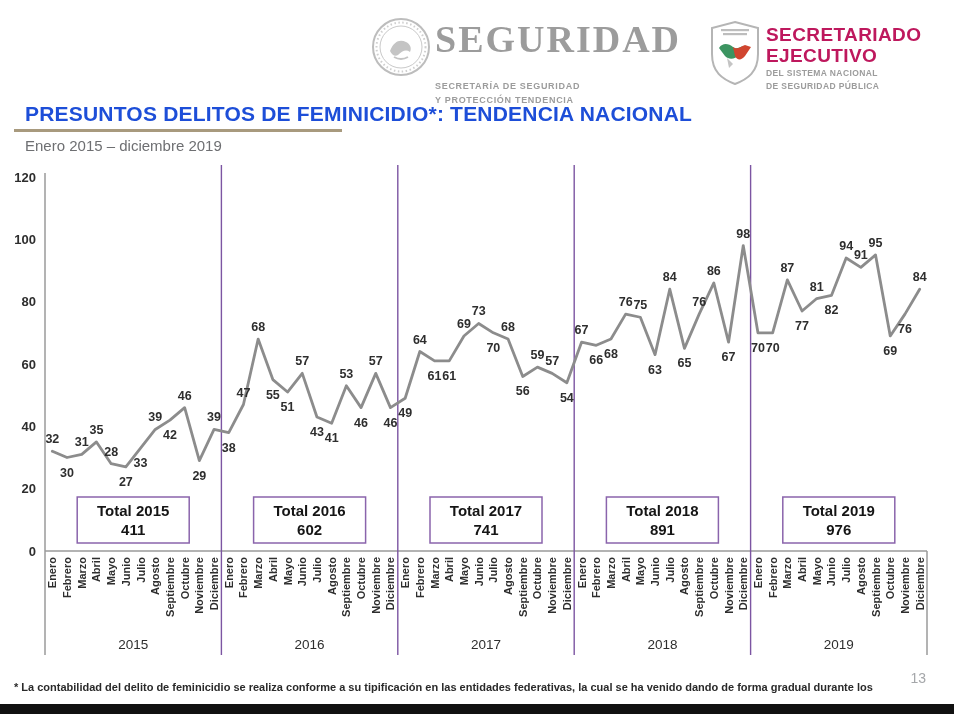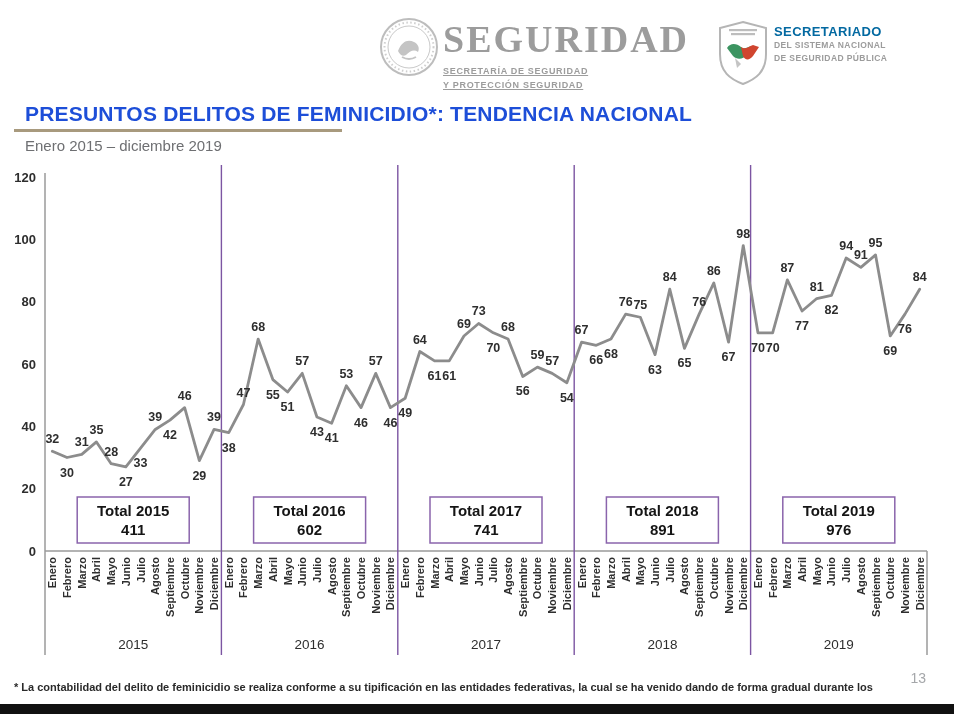--- a/index.html
+++ b/index.html
@@ -1,28 +1,28 @@
 <!DOCTYPE html>
 <html><head>
 <meta charset="utf-8">
 <style>
   * { margin:0; padding:0; box-sizing:border-box; }
   html,body { width:954px; height:714px; }
   body { font-family:"Liberation Sans", sans-serif; background:#ffffff; position:relative; overflow:hidden; }
   .page { position:absolute; inset:0; background:#fff; }
 
   
-  .header { position:absolute; left:12px; top:0; width:876px; height:100px; }
+  .header { position:absolute; left:4px; top:0; width:876px; height:100px; }
   .seal { position:absolute; left:366px; top:15px; }
   .seg-text { position:absolute; left:431px; top:20px; }
   .seg-name { font-family:"Liberation Serif", serif; font-weight:bold; font-size:38px; color:#9c9c9c; letter-spacing:2px; line-height:1; }
-  .seg-sub { margin-top:7px; font-size:9px; font-weight:bold; color:#9c9c9c; letter-spacing:0.7px; line-height:1.5;text-decoration:underline; }
+  .seg-sub { margin-top:22px; font-size:9px; font-weight:bold; color:#9c9c9c; letter-spacing:0.7px; line-height:1.5; }
   .shield { position:absolute; left:705px; top:20px; }
   .se-text { position:absolute; left:762px; top:25px; }
-  .se-name { font-size:13px; font-weight:bold; color:#0369a1; letter-spacing:0.4px; line-height:1.1; }
+  .se-name { font-size:19px; font-weight:bold; color:#be185d; letter-spacing:0.4px; line-height:1.1; }
   .se-sub { font-size:8.5px; font-weight:bold; color:#9c9c9c; letter-spacing:0.4px; line-height:1.5; }
 
   
   .title { position:absolute; left:25px; top:102px; font-size:21px; font-weight:bold; color:#1d4ed8; letter-spacing:0.2px; }
   .title-underline { position:absolute; left:14px; top:129px; width:328px; height:3px; background:#a89a7e; }
   .subtitle { position:absolute; left:25px; top:137px; font-size:15px; color:#6e6f72; }
 
   
   .chart-wrap { position:absolute; left:0; top:160px; width:954px; height:500px; }
   .ytick { font-size:13px; font-weight:600; fill:#2e2e2e; }
@@ -51,34 +51,35 @@
       <circle cx="31" cy="32" r="28" fill="none" stroke="#bdbdbd" stroke-width="2"></circle>
       <circle cx="31" cy="32" r="21" fill="none" stroke="#c9c9c9" stroke-width="1"></circle>
       <circle cx="31" cy="32" r="24.5" fill="none" stroke="#cfcfcf" stroke-width="2" stroke-dasharray="1.5 2.5"></circle>
       <path d="M20 36 C24 26 30 24 36 27 C40 29 42 33 40 37 C36 34 32 36 28 40 C25 42 22 40 20 36 Z" fill="#c4c4c4"></path>
       <path d="M24 42 Q31 46 38 42" fill="none" stroke="#c4c4c4" stroke-width="2"></path>
     </svg>
     <div class="seg-text">
       <div class="seg-name">SEGURIDAD</div>
       <div class="seg-sub">
         <div>SECRETARÍA DE SEGURIDAD</div>
-        <div>Y PROTECCIÓN SEGURIDAD</div>
+        <div>Y PROTECCIÓN TENDENCIA</div>
       </div>
     </div>
     <svg class="shield" width="52" height="66" viewBox="0 0 52 66">
       <path d="M26 2 L49 8 L49 34 C49 52 39 59 26 64 C13 59 3 52 3 34 L3 8 Z" fill="#ffffff" stroke="#b5b5b5" stroke-width="2"></path>
       <rect x="12" y="9" width="28" height="2.2" fill="#bdbdbd"></rect>
       <rect x="14" y="13" width="24" height="2.2" fill="#bdbdbd"></rect>
       <path d="M10 28 C14 22 20 24 24 27 C28 30 30 27 34 26 L30 34 C26 40 20 40 16 36 Z" fill="#3c9461"></path>
       <path d="M24 27 C28 30 31 27 36 25 L42 27 L36 36 C32 41 28 40 26 36 Z" fill="#d0452f"></path>
       <path d="M18 38 L24 44 L20 48 Z" fill="#c4c4c4"></path>
     </svg>
     <div class="se-text">
       <div class="se-name">
         <div>SECRETARIADO</div>
+        <div>EJECUTIVO</div>
       </div>
       <div class="se-sub">
         <div>DEL SISTEMA NACIONAL</div>
         <div>DE SEGURIDAD PÚBLICA</div>
       </div>
     </div>
   </div>
 
   <div class="title">PRESUNTOS DELITOS DE FEMINICIDIO*: TENDENCIA NACIONAL</div>
   <div class="title-underline"></div>

